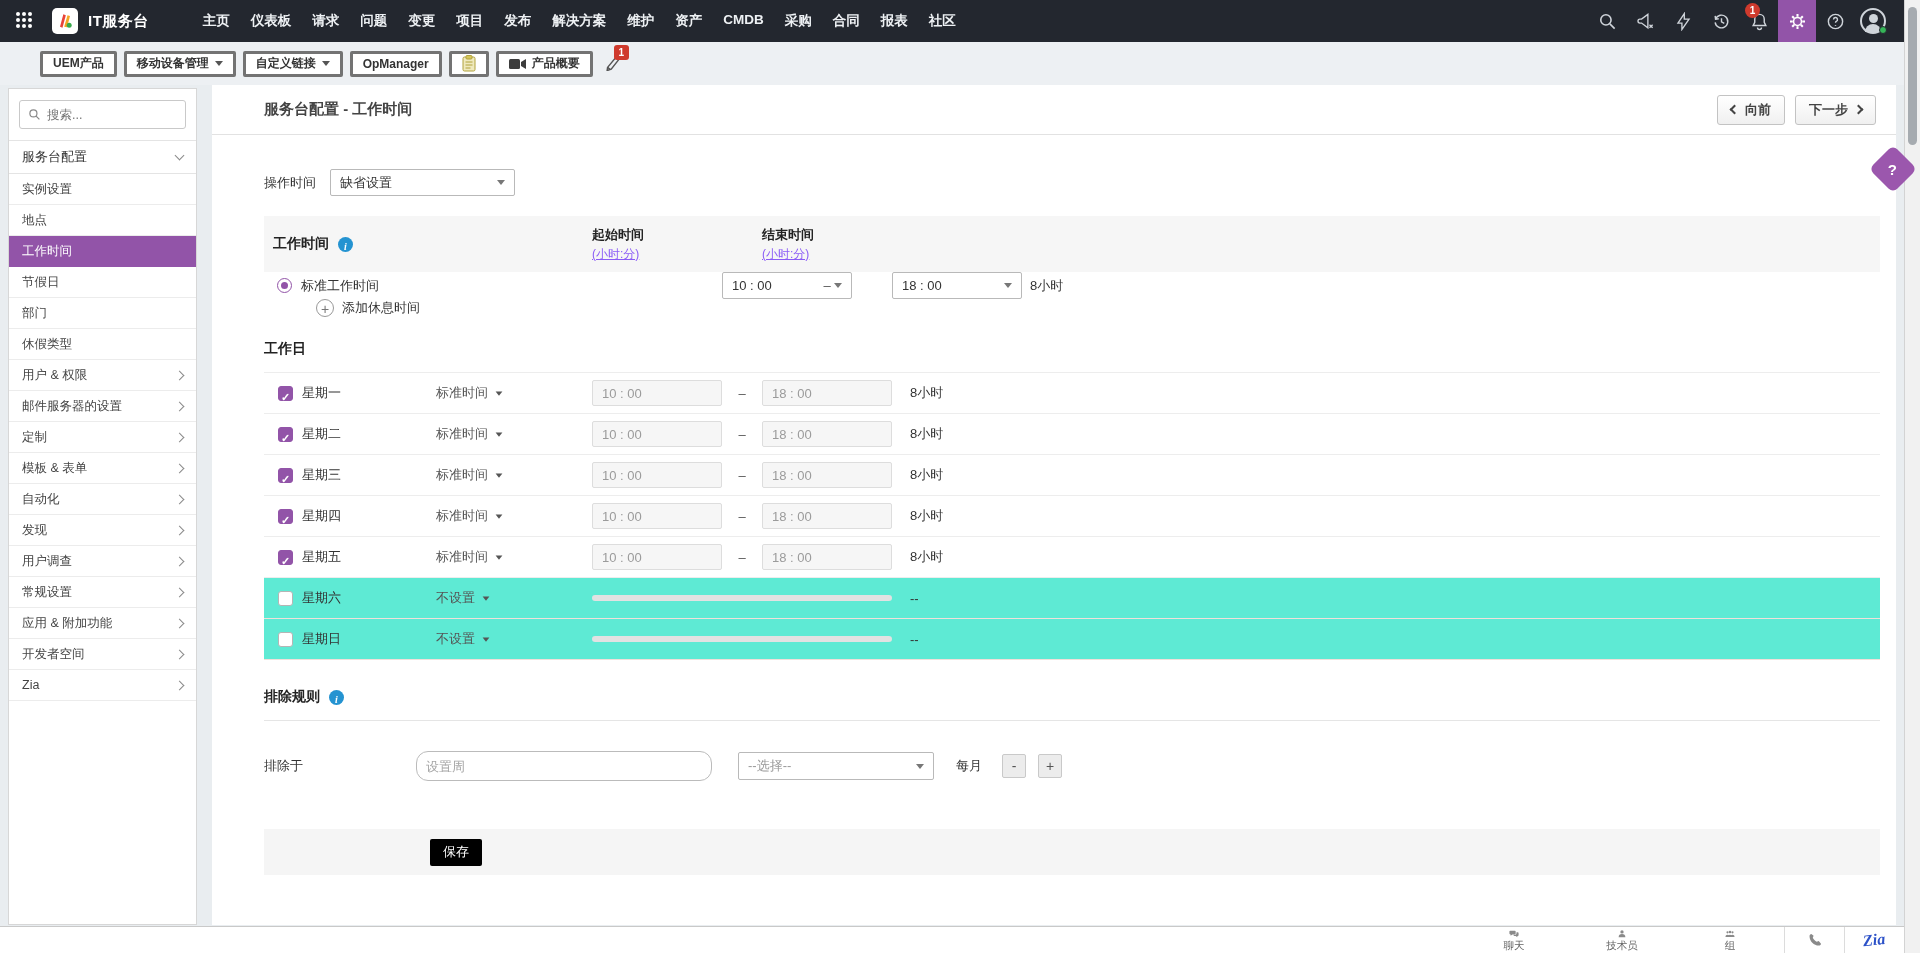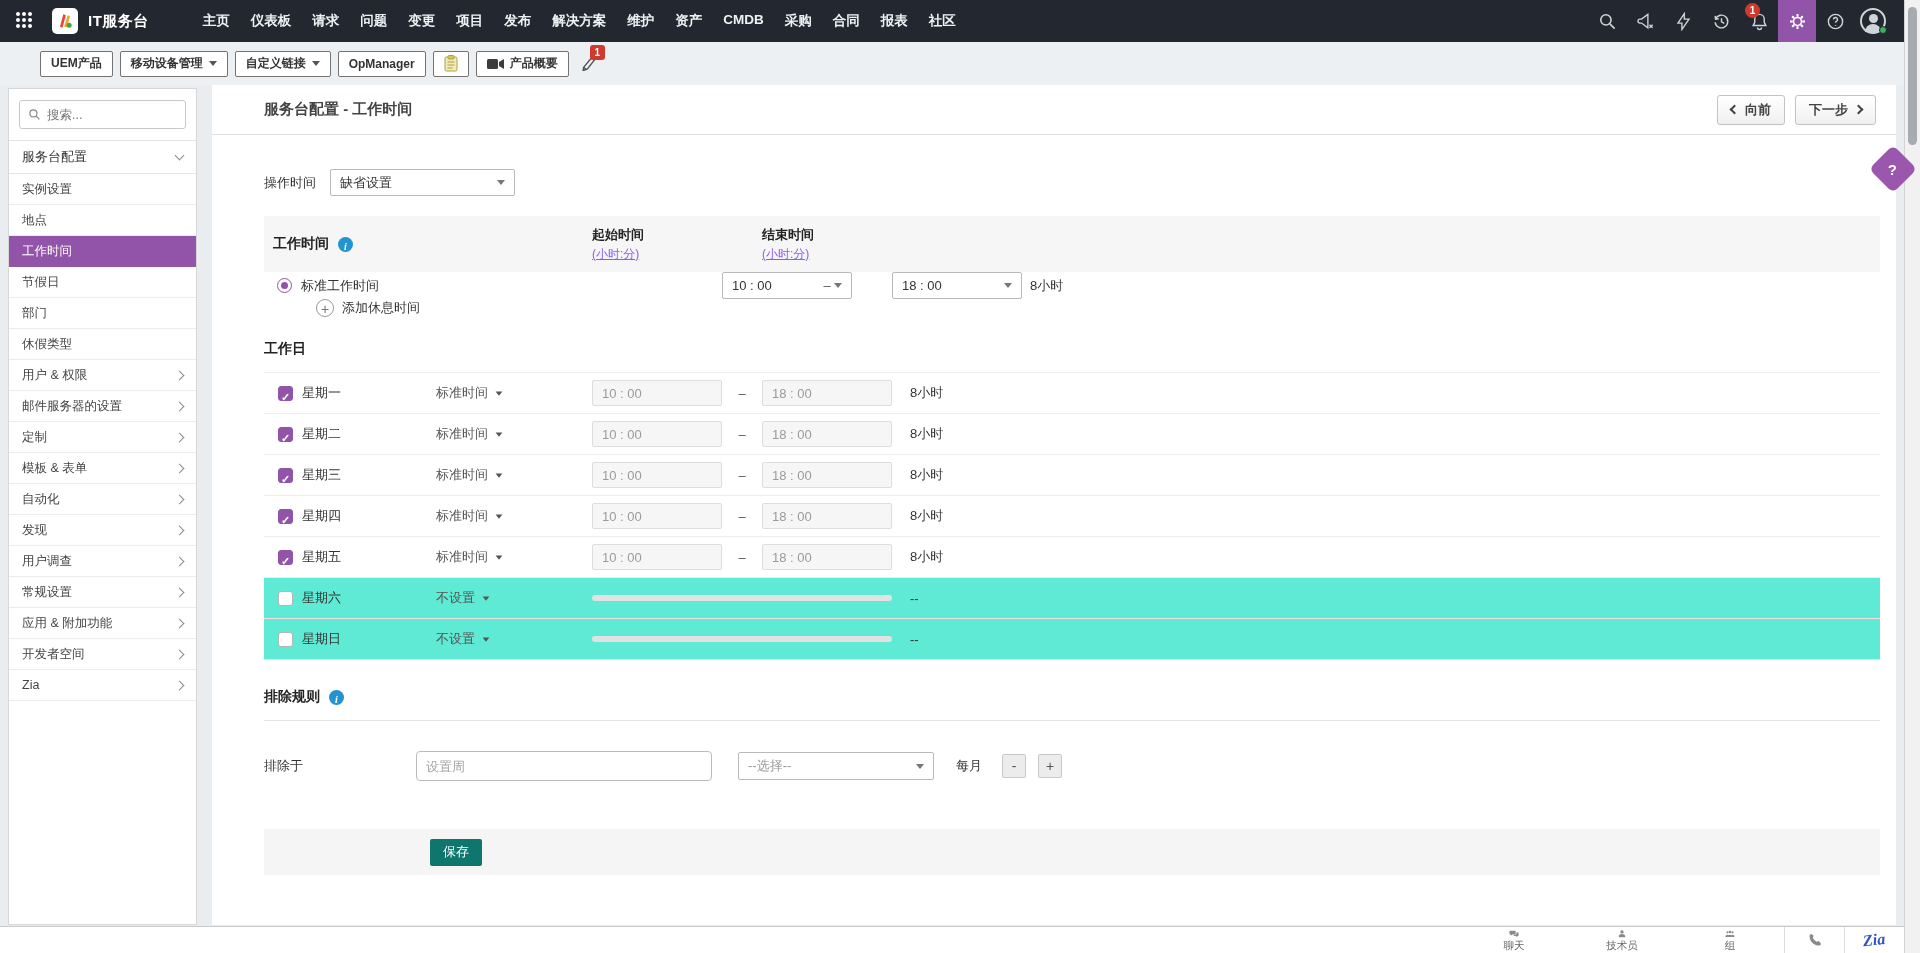--- a/index.html
+++ b/index.html
@@ -19,21 +19,21 @@
   .ticon svg { width:19px; height:19px; }
   .ticon.active { background:#9254a8; color:#fff; }
   .badge { position:absolute; top:3px; left:5px; min-width:15px; height:15px; padding:0 3px; background:#cf3a2d; color:#fff; border-radius:8px; font-size:10px; line-height:15px; text-align:center; font-weight:bold; }
   .avatar { width:26px; height:26px; border:2px solid #cfd4da; border-radius:50%; position:relative; display:flex; align-items:flex-end; justify-content:center; overflow:visible; }
   .avatar .head { width:9px; height:9px; background:#cfd4da; border-radius:50%; position:absolute; top:4px; }
   .avatar .bodyp { width:16px; height:8px; background:#cfd4da; border-radius:8px 8px 0 0; }
   .avatar .status { position:absolute; right:-3px; bottom:-2px; width:8px; height:8px; background:#35b558; border:1.5px solid #23272f; border-radius:50%; }
 
   
   .toolbar2 { position:absolute; left:0; top:42px; width:1920px; height:43px; background:#edf0f3; display:flex; align-items:center; padding-left:40px; gap:7px; }
-  .tbtn { height:26px; background:#fff; border:1px solid #737373; border-radius:2px; font-size:12px; font-weight:bold; color:#333; display:flex; align-items:center; padding:0 10px; gap:6px; cursor:pointer; white-space:nowrap; }
+  .tbtn { height:26px; background:#fff; border:3px solid #737373; border-radius:2px; font-size:12px; font-weight:bold; color:#333; display:flex; align-items:center; padding:0 10px; gap:6px; cursor:pointer; white-space:nowrap; }
   .tbtn .caret { border-top-color:#555; }
   .pen-wrap { position:relative; margin-left:4px; cursor:pointer; }
   .pen-wrap .badge { top:-8px; left:10px; border-radius:3px; }
 
   .caret { width:0; height:0; border-left:4px solid transparent; border-right:4px solid transparent; border-top:5px solid #777; display:inline-block; }
 
   
   .sidebar { position:absolute; left:8px; top:88px; width:189px; height:837px; background:#fff; border:1px solid #d7d7d7; }
   .side-search { margin:11px 10px; height:29px; border:1px solid #c9c9c9; border-radius:3px; display:flex; align-items:center; padding:0 8px; gap:6px; background:#fff; }
   .side-search svg { width:13px; height:13px; color:#888; flex:none; }
@@ -97,30 +97,30 @@
   .pill { display:none; }
   .day-row.off .pill { display:block; grid-column:3 / 6; height:6px; background:#e2e2e2; border-radius:3px; }
   .cb { width:15px; height:15px; border:1px solid #b5b5b5; border-radius:3px; background:#fff; flex:none; text-align:center; cursor:pointer; }
   .cb.checked { background:#9254a8; border-color:#9254a8; }
   .cb.checked::after { content:"\2713"; color:#fff; font-size:11px; line-height:15px; font-weight:bold; }
   .dayname { font-size:13px; color:#333; }
 
   .divider { border-bottom:1px solid #e5e5e5; margin:14px 16px 0 0; }
   .excl-row { margin-top:30px; display:flex; align-items:center; }
   .excl-row .lbl { width:152px; }
-  .week-input { width:296px; height:30px; border:1px solid #bbb; border-radius:4px; padding:0 9px; font-size:13px; color:#333; font-family:inherit; outline:none; }
+  .week-input { width:296px; height:30px; border:1px solid #bbb; border-radius:12px; padding:0 9px; font-size:13px; color:#333; font-family:inherit; outline:none; }
   .week-input::placeholder { color:#a5a5a5; }
   .excl-sel { margin-left:26px; width:196px; height:28px; }
   .monthly { margin-left:22px; font-size:13px; color:#333; }
   .stepbtn { width:24px; height:24px; background:#ececec; border:1px solid #c9c9c9; border-radius:2px; color:#555; font-size:14px; line-height:22px; text-align:center; cursor:pointer; }
   .stepbtn.minus { margin-left:20px; }
   .stepbtn.plus { margin-left:12px; }
 
   .saveband { margin:48px 16px 0 0; height:46px; background:#f5f5f5; display:flex; align-items:center; }
-  .savebtn { margin-left:166px; height:27px; padding:0 13px; background:#0f766e; color:#fff; font-size:13px; border:none; border-radius:2px; cursor:pointer; font-family:inherit; }
+  .savebtn { margin-left:166px; height:27px; padding:0 13px; background:#000000; color:#fff; font-size:13px; border:none; border-radius:2px; cursor:pointer; font-family:inherit; }
 
   
   .help-tab { position:absolute; left:1876px; top:152px; width:34px; height:34px; background:#9b57ad; border-radius:6px; transform:rotate(45deg); display:flex; align-items:center; justify-content:center; cursor:pointer; z-index:5; }
   .help-tab span { transform:rotate(-45deg); color:#fff; font-weight:bold; font-size:15px; }
 
   
   .bottombar { position:absolute; left:0; top:926px; width:1904px; height:27px; background:#fff; border-top:1px solid #c9c9c9; display:flex; justify-content:flex-end; overflow:hidden; }
   .dock-item { width:108px; display:flex; flex-direction:column; align-items:center; padding-top:2px; cursor:pointer; color:#8a8a8a; }
   .dock-item svg { width:14px; height:14px; }
   .dock-item .dlabel { font-size:10.5px; color:#666; margin-top:0px; }

